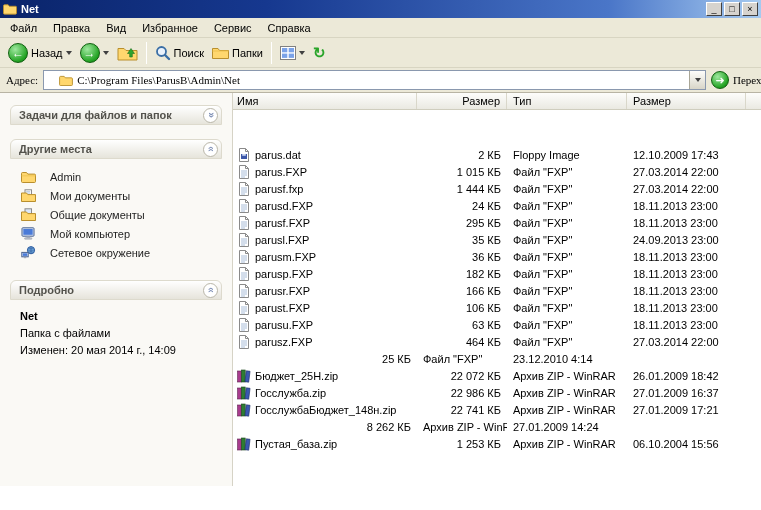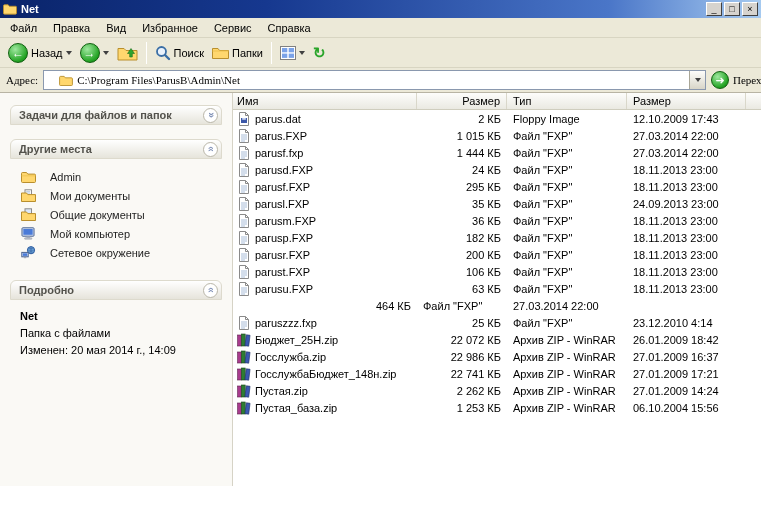--- a/index.html
+++ b/index.html
@@ -63,21 +63,21 @@
   .details div { line-height:17px; }
   .d-name { font-weight:bold; }
 
   
   .filepane { flex:1; background:#fff; display:flex; flex-direction:column; overflow:hidden; }
   .lheader { display:grid; grid-template-columns:184px 90px 120px 119px 1fr; height:17px;
              background:linear-gradient(#FDFDFB,#EAE9E2); border-bottom:1px solid #CFCDBE; }
   .hcell { display:flex; align-items:center; padding:0 6px; border-right:1px solid #D9D7CA; }
   .hcell.c-size { justify-content:flex-end; }
   .hcell.filler { border-right:none; }
-  .lrows { flex:1; overflow:hidden; }
+  .lrows { flex:1; overflow:hidden;margin-top:36px; }
   .frow { display:grid; grid-template-columns:184px 90px 120px 1fr; height:17px; align-items:center; }
   .cell { padding:0 6px; white-space:nowrap; overflow:hidden; }
   .c-name { display:flex; align-items:center; gap:4px; padding-left:4px; }
   .c-size { text-align:right; }
   .ficon { display:inline-flex; width:14px; justify-content:center; flex:0 0 14px; }
 </style>
 </head>
 <body>
 
 <div class="window">
@@ -402,21 +402,21 @@
             <div class="cell c-name">
               <span class="ficon">
                 <svg width="12" height="14" viewBox="0 0 12 14">
                   <path d="M1.5 0.5h6l3 3v10h-9z" fill="#FFFFFF" stroke="#8A8A8A"></path>
                   <path d="M7.5 0.5v3h3" fill="none" stroke="#8A8A8A"></path>
                   <path d="M3 6h6M3 8h6M3 10h6M3 12h4" stroke="#9FB6D4" stroke-width="0.9"></path>
                 </svg>
               </span>
               <span class="fname">parusr.FXP</span>
             </div>
-            <div class="cell c-size">200 КБ</div>
+            <div class="cell c-size">166 КБ</div>
             <div class="cell c-type">Файл "FXP"</div>
             <div class="cell c-mod">18.11.2013 23:00</div>
           </div>
           <div class="frow">
             <div class="cell c-name">
               <span class="ficon">
                 <svg width="12" height="14" viewBox="0 0 12 14">
                   <path d="M1.5 0.5h6l3 3v10h-9z" fill="#FFFFFF" stroke="#8A8A8A"></path>
                   <path d="M7.5 0.5v3h3" fill="none" stroke="#8A8A8A"></path>
                   <path d="M3 6h6M3 8h6M3 10h6M3 12h4" stroke="#9FB6D4" stroke-width="0.9"></path>
@@ -437,35 +437,35 @@
                   <path d="M3 6h6M3 8h6M3 10h6M3 12h4" stroke="#9FB6D4" stroke-width="0.9"></path>
                 </svg>
               </span>
               <span class="fname">parusu.FXP</span>
             </div>
             <div class="cell c-size">63 КБ</div>
             <div class="cell c-type">Файл "FXP"</div>
             <div class="cell c-mod">18.11.2013 23:00</div>
           </div>
           <div class="frow">
+            <div class="cell c-name">
+              <span class="ficon">
+                <svg width="12" height="14" viewBox="0 0 12 14">
+                  <path d="M1.5 0.5h6l3 3v10h-9z" fill="#FFFFFF" stroke="#8A8A8A"></path>
+                  <path d="M7.5 0.5v3h3" fill="none" stroke="#8A8A8A"></path>
+                  <path d="M3 6h6M3 8h6M3 10h6M3 12h4" stroke="#9FB6D4" stroke-width="0.9"></path>
+                </svg>
+              </span>
+              <span class="fname">parusz.FXP</span>
+            </div>
             <div class="cell c-size">464 КБ</div>
             <div class="cell c-type">Файл "FXP"</div>
             <div class="cell c-mod">27.03.2014 22:00</div>
           </div>
           <div class="frow">
-            <div class="cell c-name">
-              <span class="ficon">
-                <svg width="12" height="14" viewBox="0 0 12 14">
-                  <path d="M1.5 0.5h6l3 3v10h-9z" fill="#FFFFFF" stroke="#8A8A8A"></path>
-                  <path d="M7.5 0.5v3h3" fill="none" stroke="#8A8A8A"></path>
-                  <path d="M3 6h6M3 8h6M3 10h6M3 12h4" stroke="#9FB6D4" stroke-width="0.9"></path>
-                </svg>
-              </span>
-              <span class="fname">paruszzz.fxp</span>
-            </div>
             <div class="cell c-size">25 КБ</div>
             <div class="cell c-type">Файл "FXP"</div>
             <div class="cell c-mod">23.12.2010 4:14</div>
           </div>
           <div class="frow">
             <div class="cell c-name">
               <span class="ficon">
                 <svg width="14" height="14" viewBox="0 0 14 14">
                   <rect x="0.6" y="2" width="3.6" height="11" fill="#A93C8E" stroke="#5E1C4C" stroke-width="0.6"></rect>
                   <rect x="4.4" y="1" width="3.8" height="12" fill="#2E7D32" stroke="#174219" stroke-width="0.6"></rect>
@@ -502,43 +502,33 @@
                   <rect x="8.6" y="2" width="3.8" height="11" fill="#3A58B0" stroke="#1E2E63" stroke-width="0.6" transform="rotate(7 10.5 7.5)"></rect>
                 </svg>
               </span>
               <span class="fname">ГосслужбаБюджет_148н.zip</span>
             </div>
             <div class="cell c-size">22 741 КБ</div>
             <div class="cell c-type">Архив ZIP - WinRAR</div>
             <div class="cell c-mod">27.01.2009 17:21</div>
           </div>
           <div class="frow">
+            <div class="cell c-size">8 262 КБ</div>
+            <div class="cell c-type">Архив ZIP - WinRAR</div>
+            <div class="cell c-mod">27.01.2009 14:24</div>
+          </div>
+          <div class="frow">
             <div class="cell c-name">
               <span class="ficon">
                 <svg width="14" height="14" viewBox="0 0 14 14">
                   <rect x="0.6" y="2" width="3.6" height="11" fill="#A93C8E" stroke="#5E1C4C" stroke-width="0.6"></rect>
                   <rect x="4.4" y="1" width="3.8" height="12" fill="#2E7D32" stroke="#174219" stroke-width="0.6"></rect>
                   <rect x="8.6" y="2" width="3.8" height="11" fill="#3A58B0" stroke="#1E2E63" stroke-width="0.6" transform="rotate(7 10.5 7.5)"></rect>
                 </svg>
               </span>
-              <span class="fname">Пустая.zip</span>
-            </div>
-            <div class="cell c-size">2 262 КБ</div>
-            <div class="cell c-type">Архив ZIP - WinRAR</div>
-            <div class="cell c-mod">27.01.2009 14:24</div>
-          </div>
-          <div class="frow">
-            <div class="cell c-name">
-              <span class="ficon">
-                <svg width="14" height="14" viewBox="0 0 14 14">
-                  <rect x="0.6" y="2" width="3.6" height="11" fill="#A93C8E" stroke="#5E1C4C" stroke-width="0.6"></rect>
-                  <rect x="4.4" y="1" width="3.8" height="12" fill="#2E7D32" stroke="#174219" stroke-width="0.6"></rect>
-                  <rect x="8.6" y="2" width="3.8" height="11" fill="#3A58B0" stroke="#1E2E63" stroke-width="0.6" transform="rotate(7 10.5 7.5)"></rect>
-                </svg>
-              </span>
               <span class="fname">Пустая_база.zip</span>
             </div>
             <div class="cell c-size">1 253 КБ</div>
             <div class="cell c-type">Архив ZIP - WinRAR</div>
             <div class="cell c-mod">06.10.2004 15:56</div>
           </div>
         </div>
     </div>
 
   </div>

